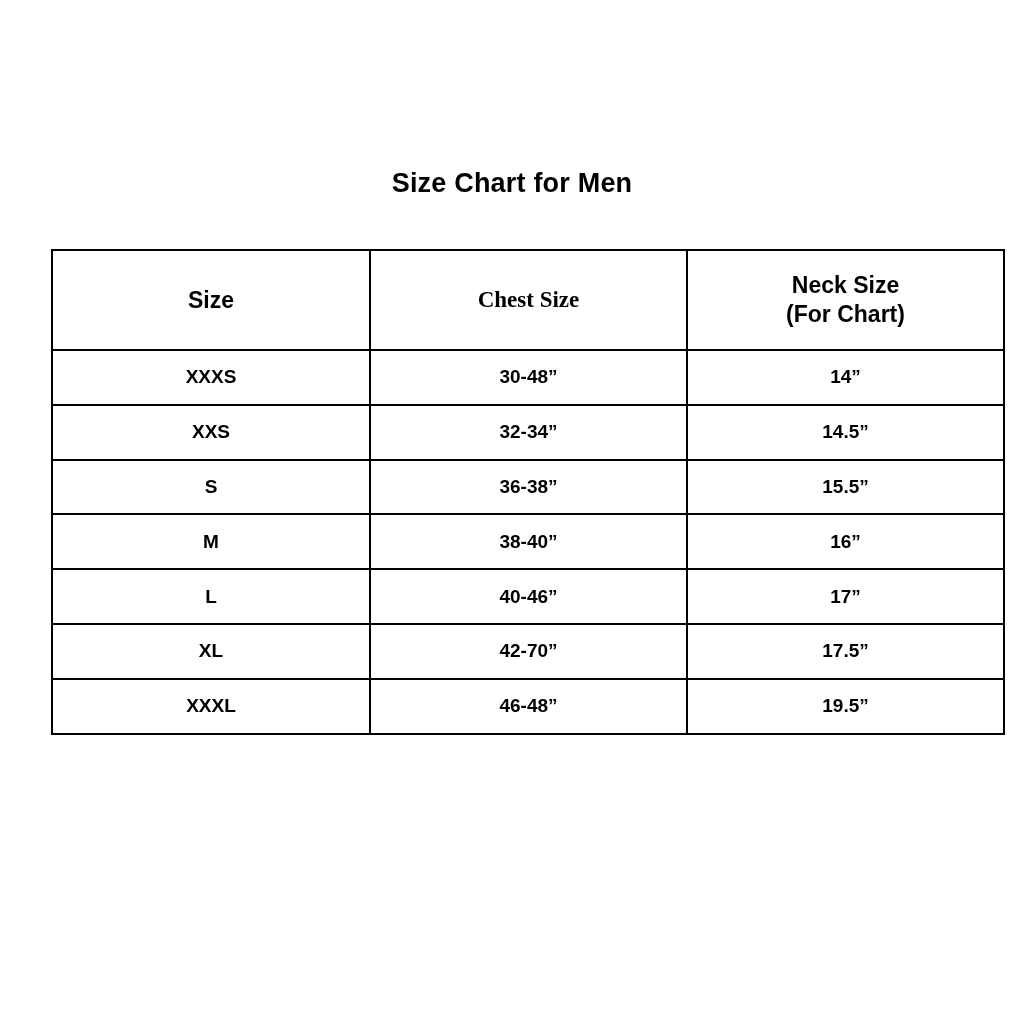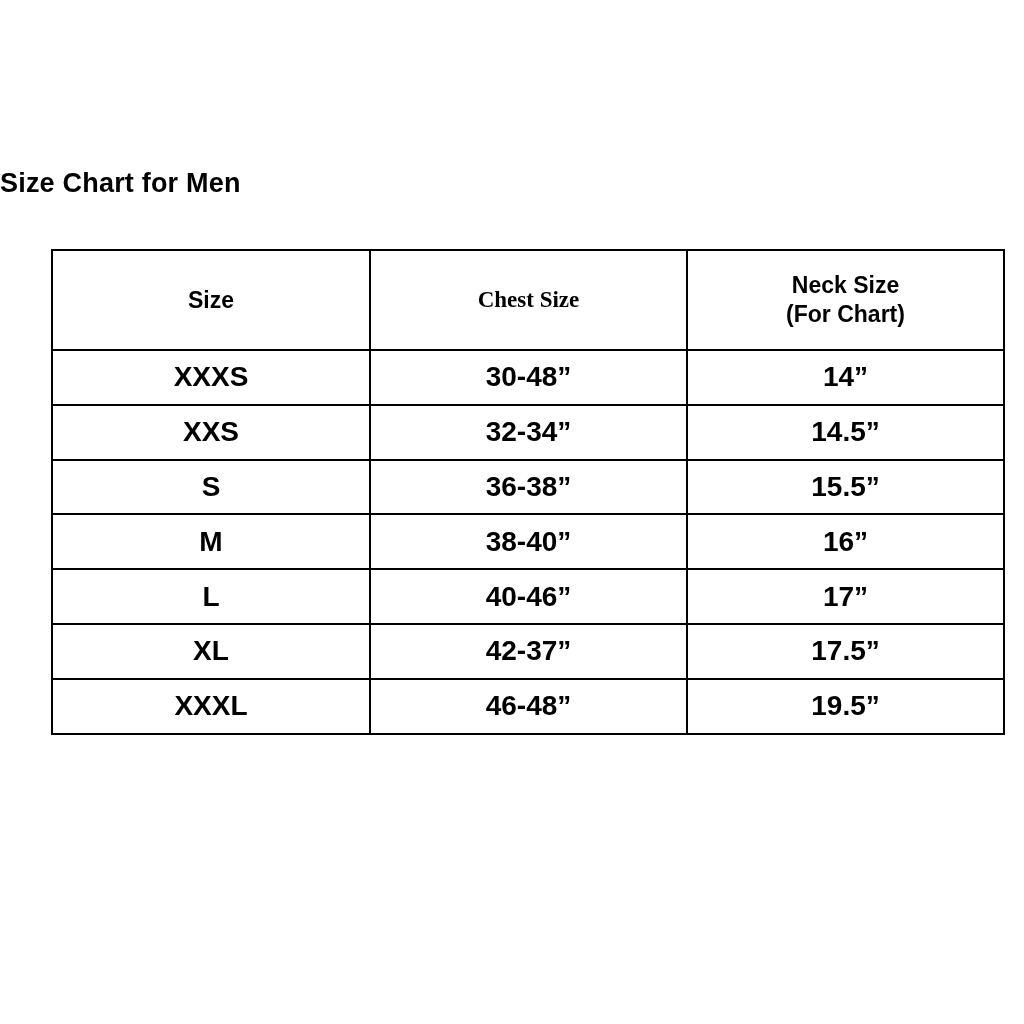--- a/index.html
+++ b/index.html
@@ -20,21 +20,21 @@
     left: 0;
     top: 0;
     width: 1024px;
     height: 1024px;
   }
   .chart-title {
     position: absolute;
     left: 0;
     top: 168px;
     width: 1024px;
-    text-align: left;
+    text-align: center;
     font-size: 27px;
     font-weight: bold;
     letter-spacing: 0.2px;
   }
   .size-table {
     position: absolute;
     left: 51px;
     top: 249px;
     width: 922px;
     border-collapse: collapse;
@@ -48,21 +48,21 @@
     color: #000000;
   }
   .size-table thead th {
     height: 98px;
     font-size: 23px;
     line-height: 1.25;
     padding: 0 4px;
   }
   .size-table tbody td {
     height: 52.8px;
-    font-size: 28px;
+    font-size: 19px;
     padding: 0 20px;
   }
   .col-size { width: 308px; }
   .col-chest { width: 307px; font-family: Liberation Serif, serif; }
   .col-neck { width: 307px; }
   .hdr-sub {
     display: block;
     font-size: 23px;
     font-weight: bold;
   }
@@ -110,21 +110,21 @@
         <td>38-40”</td>
         <td>16”</td>
       </tr>
       <tr>
         <td>L</td>
         <td>40-46”</td>
         <td>17”</td>
       </tr>
       <tr>
         <td>XL</td>
-        <td>42-37”</td>
+        <td>42-70”</td>
         <td>17.5”</td>
       </tr>
       <tr>
         <td>XXXL</td>
         <td>46-48”</td>
         <td>19.5”</td>
       </tr>
     </tbody>
   </table>
 

